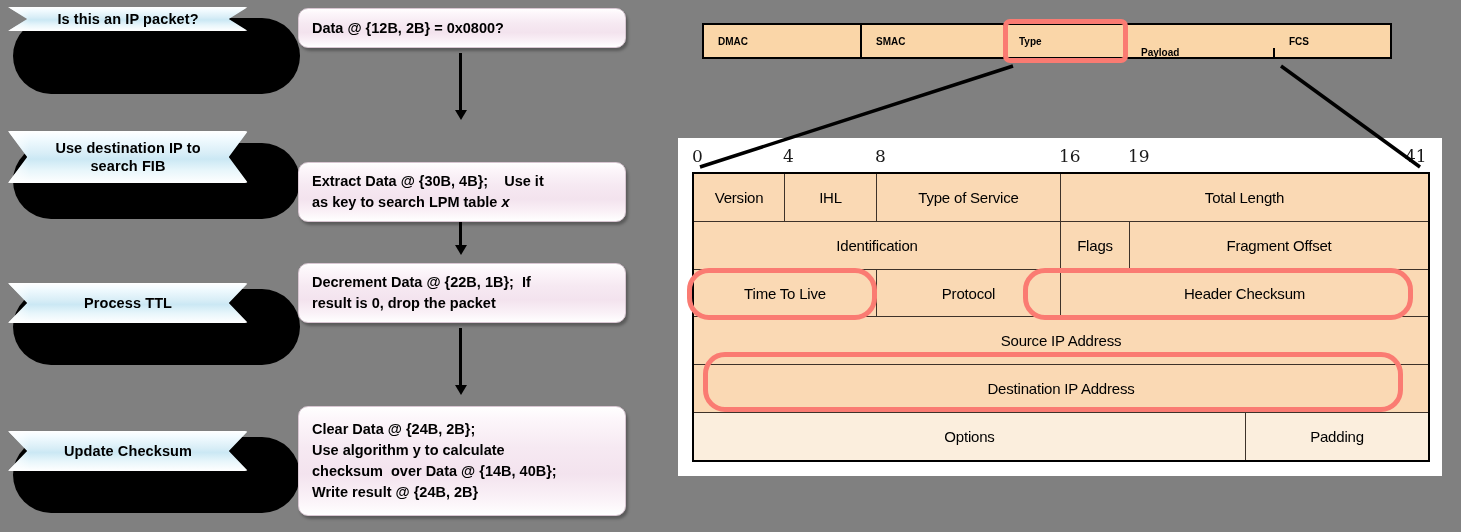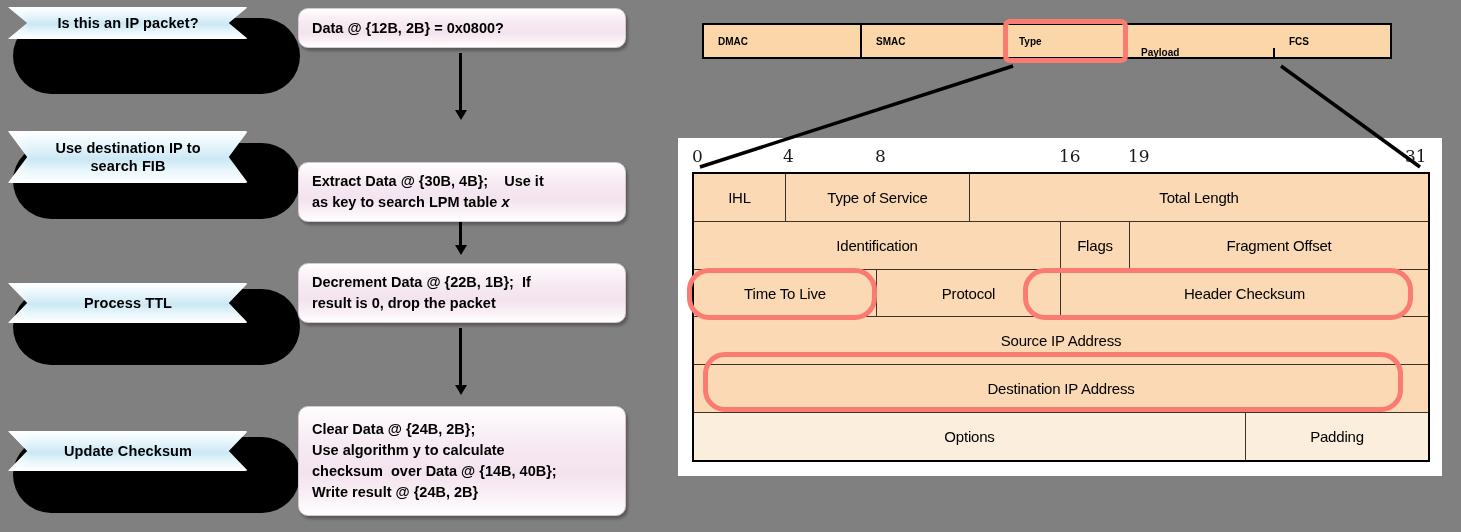--- a/index.html
+++ b/index.html
@@ -218,21 +218,21 @@
     pointer-events: none;
   }
 </style>
 </head>
 <body style="background: rgb(128, 128, 128);">
 
 <div id="flow-left">
 
   <div class="step-group">
     <div class="step-shadow" style="left:13px; top:18px; width:287px; height:76px;"></div>
-    <div class="chevron" style="left:8px; top:7px; width:240px; height:32px;">Is this an IP packet?</div>
+    <div class="chevron" style="left:8px; top:7px; width:240px; height:24px;">Is this an IP packet?</div>
   </div>
 
   <div class="step-group">
     <div class="step-shadow" style="left:13px; top:143px; width:287px; height:76px;"></div>
     <div class="chevron" style="left:8px; top:131px; width:240px; height:52px;">Use destination IP to search FIB</div>
   </div>
 
   <div class="step-group">
     <div class="step-shadow" style="left:13px; top:289px; width:287px; height:76px;"></div>
     <div class="chevron" style="left:8px; top:283px; width:240px; height:40px;">Process TTL</div>
@@ -288,26 +288,27 @@
   </svg>
 
   <div id="ip-panel"></div>
 
   <div id="bit-ruler">
     <span class="tick" style="left:0px;">0</span>
     <span class="tick" style="left:91px;">4</span>
     <span class="tick" style="left:183px;">8</span>
     <span class="tick" style="left:367px;">16</span>
     <span class="tick" style="left:436px;">19</span>
-    <span class="tick" style="left:713px;">31</span>
+    <span class="tick" style="left:713px;">41</span>
   </div>
 
   <div id="ip-table">
 
     <div class="ip-row">
+      <div class="ip-cell" style="width:91px;">Version</div>
       <div class="ip-cell" style="width:92px;">IHL</div>
       <div class="ip-cell" style="width:184px;">Type of Service</div>
       <div class="ip-cell" style="flex:1;">Total Length</div>
     </div>
 
     <div class="ip-row">
       <div class="ip-cell" style="width:367px;">Identification</div>
       <div class="ip-cell" style="width:69px;">Flags</div>
       <div class="ip-cell" style="flex:1;">Fragment Offset</div>
     </div>

